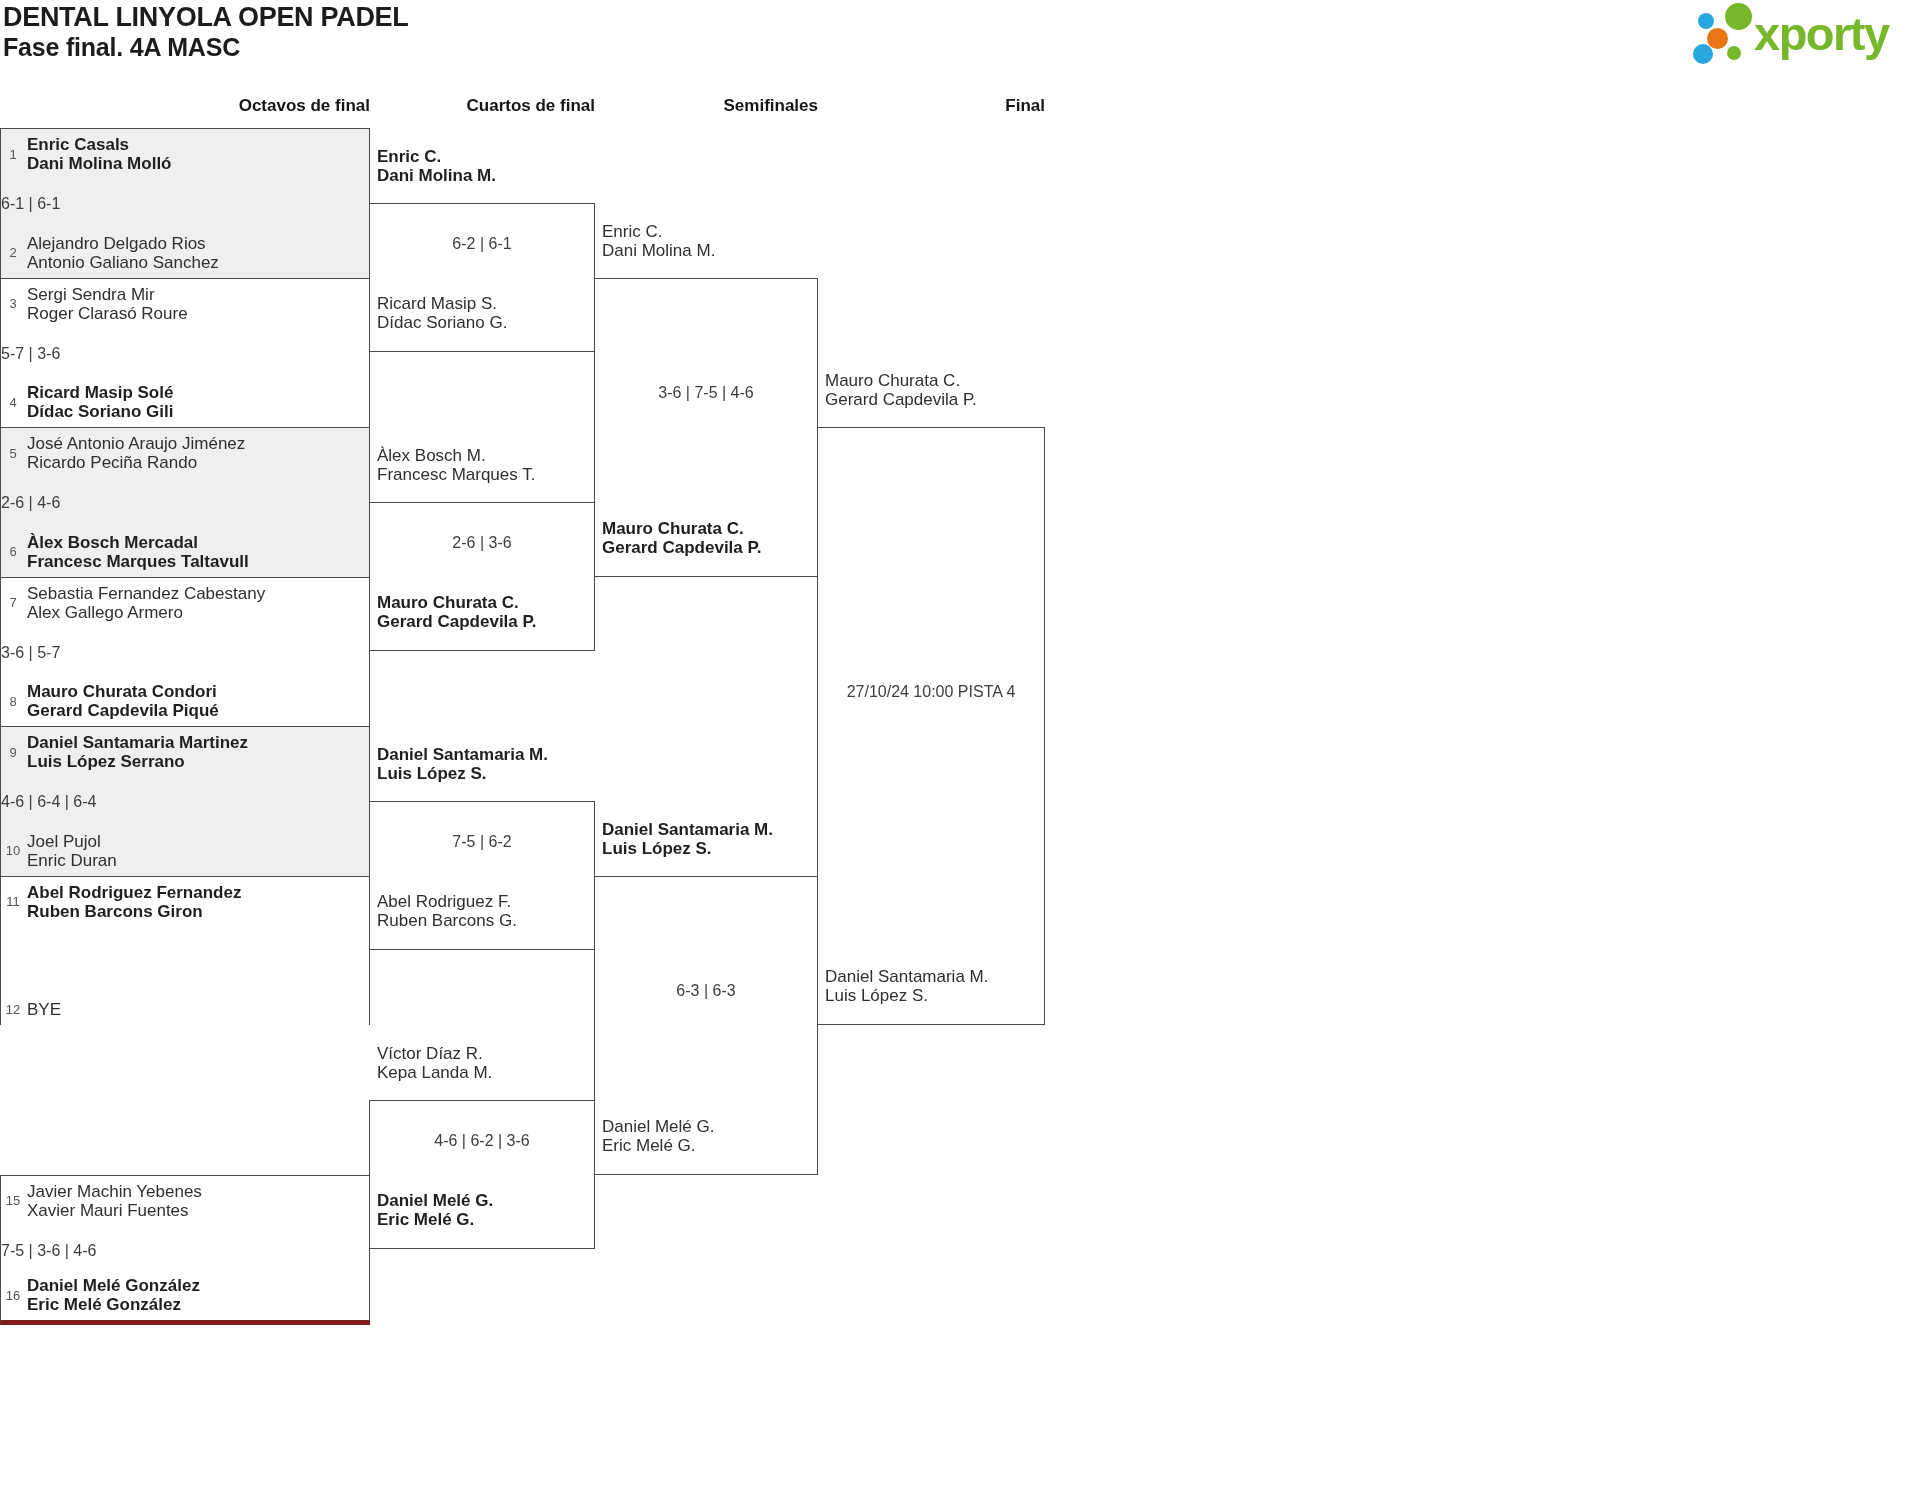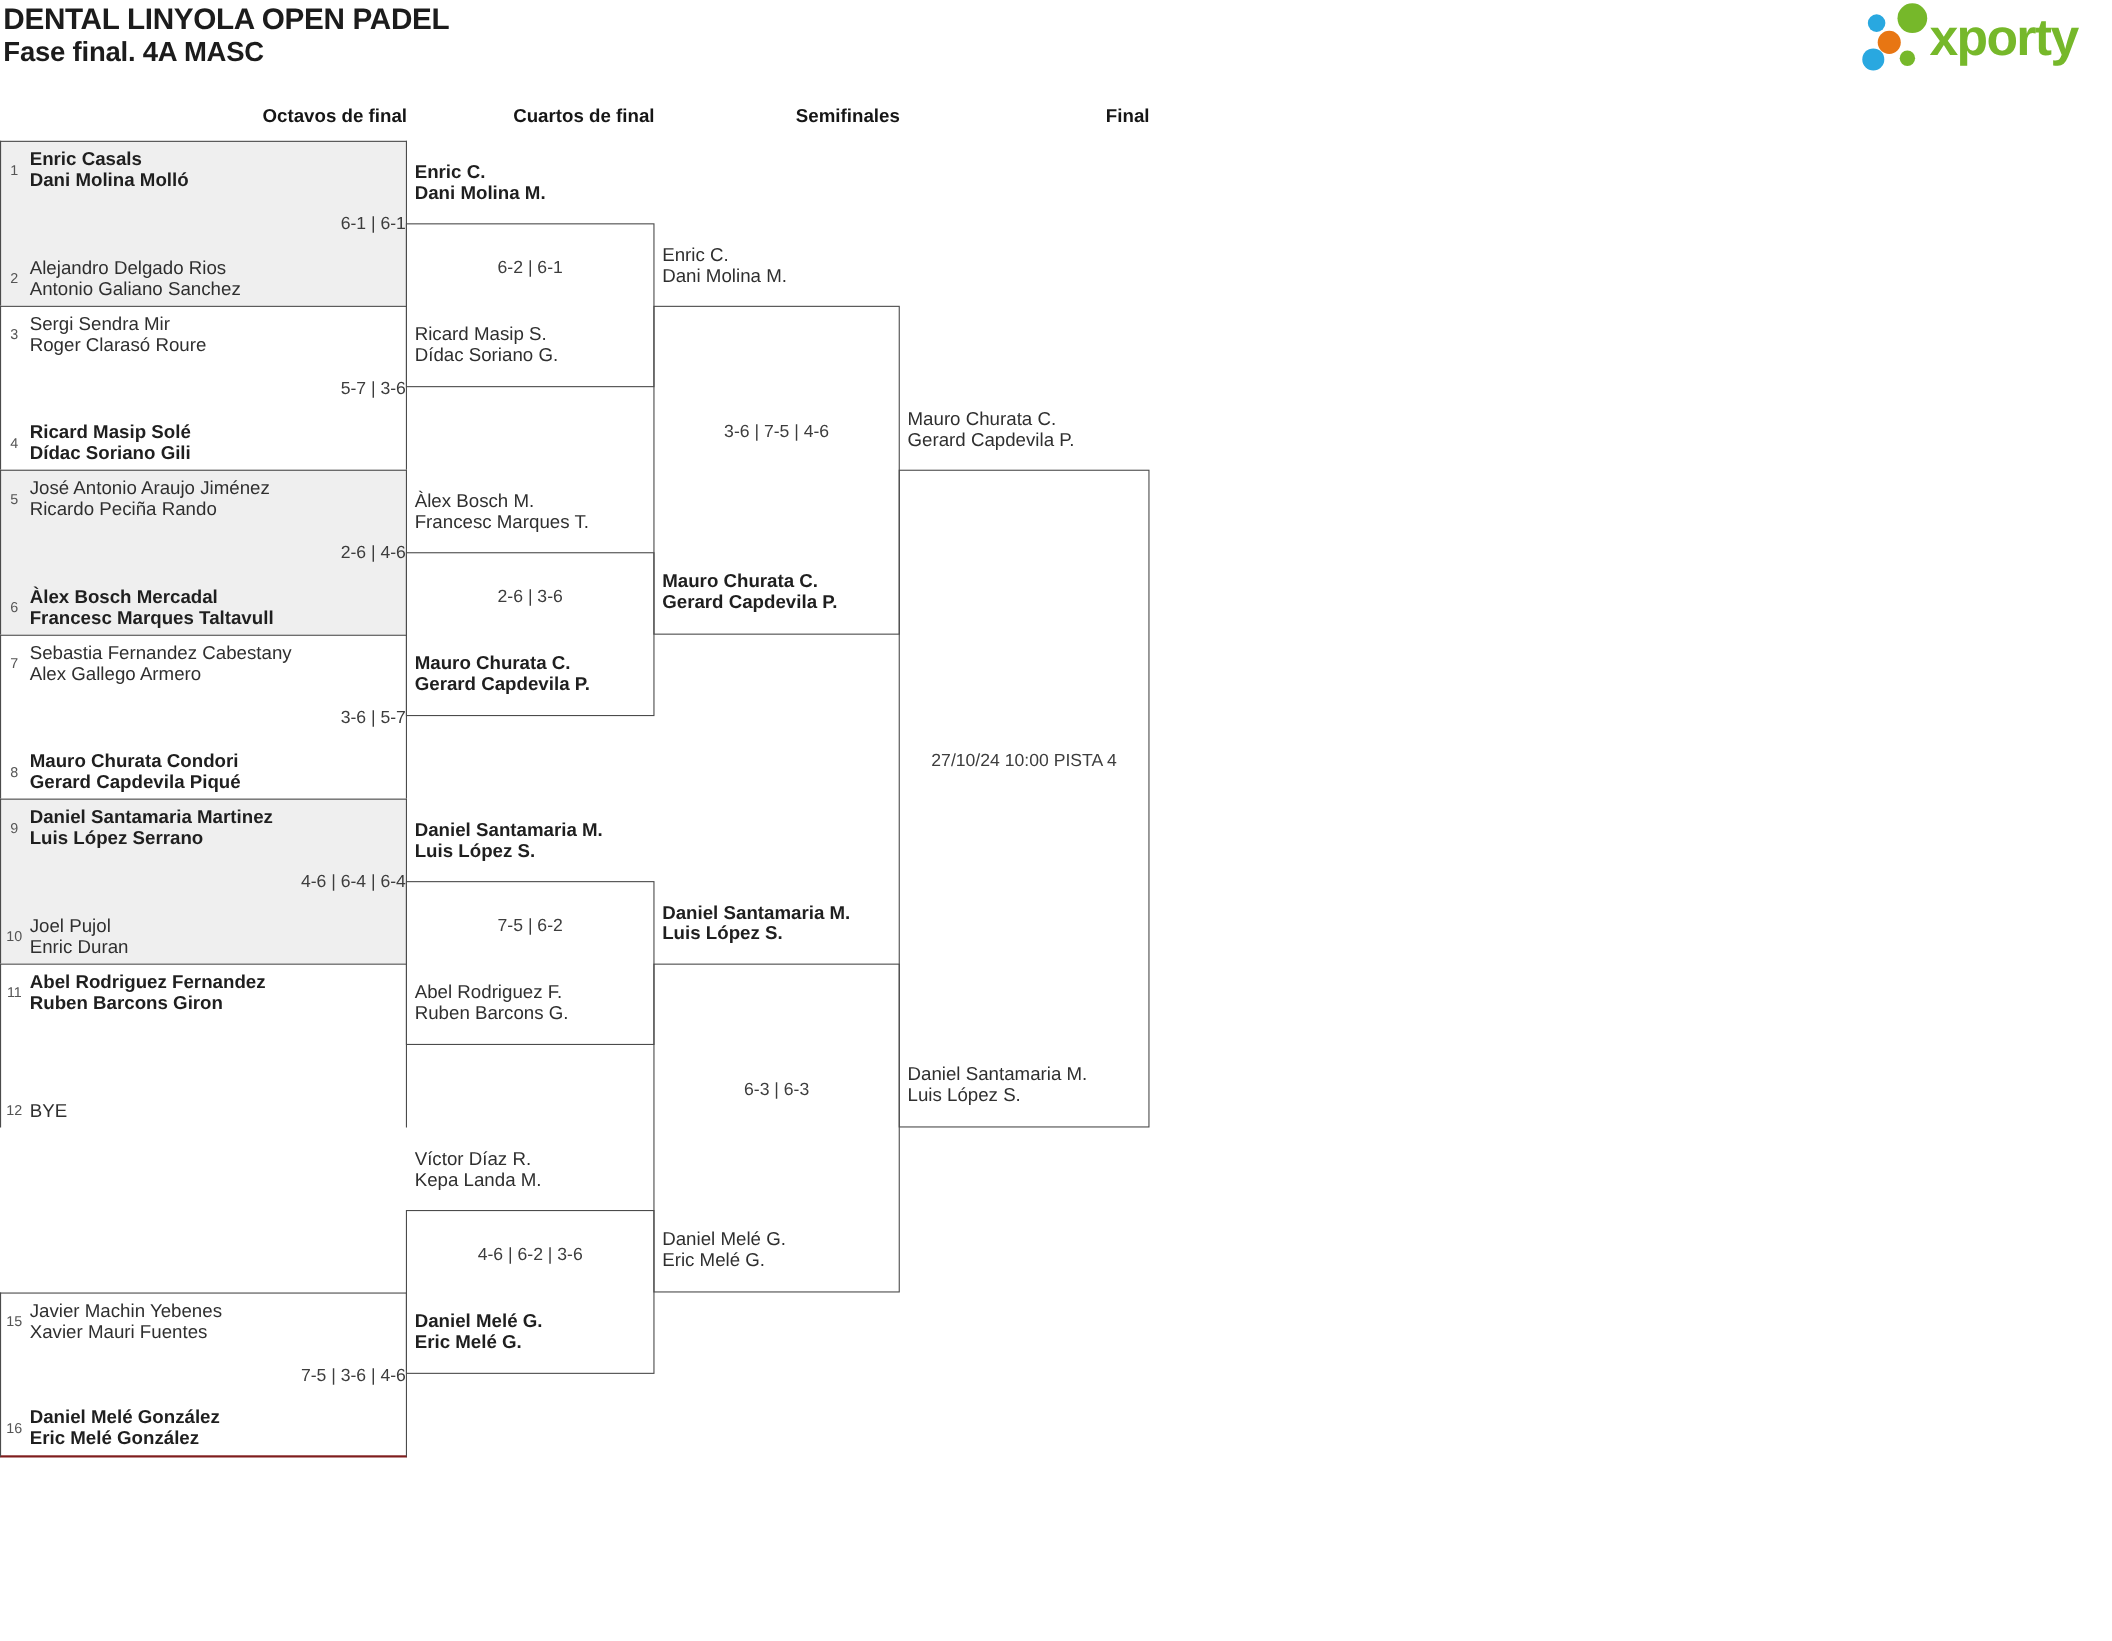--- a/index.html
+++ b/index.html
@@ -20,30 +20,30 @@
     position:absolute; top:96px; text-align:right; font-size:17px;
     font-weight:700; color:#161616; line-height:20px;
   }
   
   .obox {
     position:absolute; left:0; width:370px; height:149.5px;
     border:1px solid #4b4b4b; border-bottom:none; box-sizing:border-box;
     background:#ffffff;
   }
   .obox.g { background:#efefef; }
-  .obox.last { border-bottom:2px solid #7f1d1d; height:150.5px; }
+  .obox.last { border-bottom:5px solid #7f1d1d; height:150.5px; }
   .trow { position:absolute; left:2px; display:flex; align-items:center; }
   .t-top { top:6px; }
   .t-bot { bottom:6px; }
   .seed { width:20px; text-align:center; font-size:13px; color:#555; flex:none; }
   .names { margin-left:4px; }
   .nm { display:block; font-size:17px; line-height:19px; color:#2f2f2f; white-space:nowrap; }
   .w .nm { font-weight:700; color:#1f1f1f; }
   .oscore {
-    position:absolute; top:65px; left:0; width:100%; text-align:right;
+    position:absolute; top:65px; left:0; width:100%; text-align:left;
     font-size:16px; line-height:20px; color:#3d3d3d;
   }
   
   .mrect {
     position:absolute; border:1px solid #4b4b4b; box-sizing:border-box;
     background:transparent;
   }
   .adv { position:absolute; left:7px; }
   .a-top { bottom:calc(100% + 19px); }
   .a-bot { bottom:19px;margin-top:32px; }

